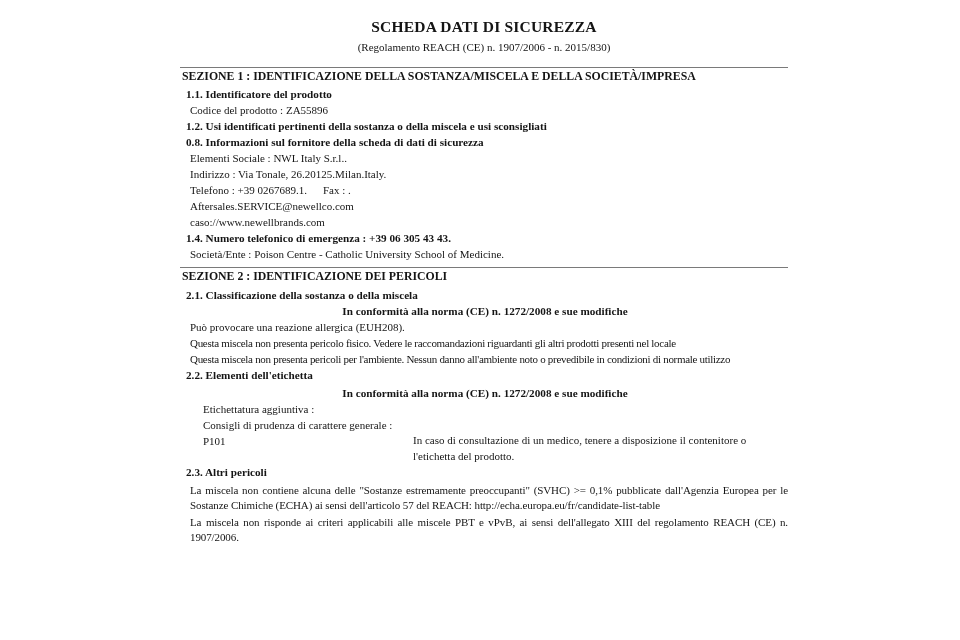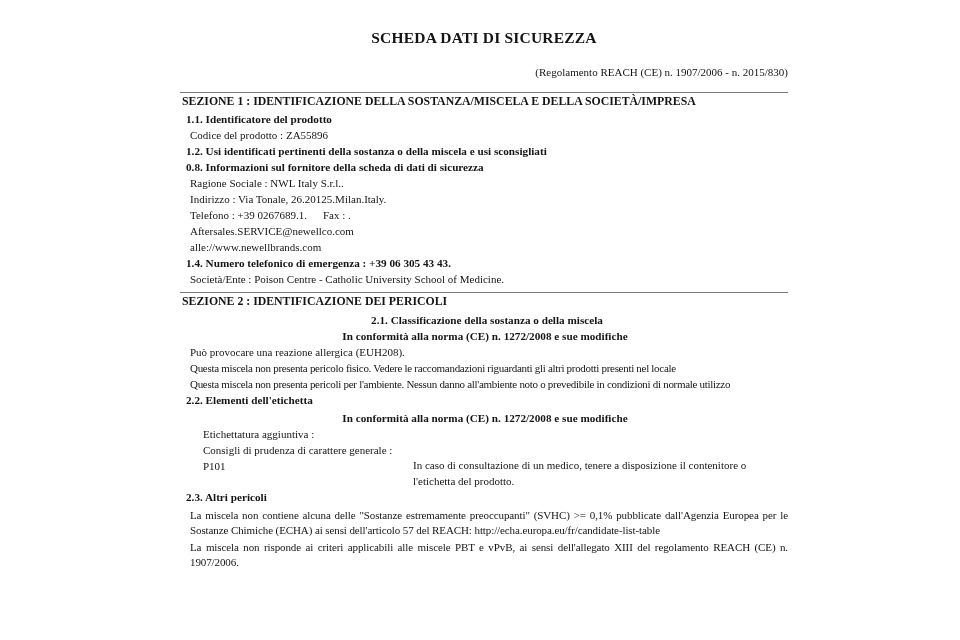--- a/index.html
+++ b/index.html
@@ -4,34 +4,34 @@
 <style>
   html,body { margin:0; padding:0; }
   body {
     width:960px; height:640px;
     background:#ffffff;
     font-family:"Liberation Serif", serif;
     color:#151515;
     -webkit-font-smoothing:antialiased;
   }
   .page { position:relative; width:960px; height:640px; overflow:hidden; background:#ffffff; }
-  .content { position:absolute; left:180px; top:12px; width:608px; }
+  .content { position:absolute; left:180px; top:1px; width:608px; }
 
   .doc-title {
     padding-top:17px;
     text-align:center;
     font-weight:bold;
     font-size:15.5px;
     line-height:17px;
     letter-spacing:0.2px;
     white-space:nowrap;
   }
   .doc-subtitle {
-    margin-top:20px;
-    text-align:right;
+    margin-top:6px;
+    text-align:center;
     font-size:11px;
     line-height:13px;
     white-space:nowrap;
   }
 
   .rule { border:none; border-top:1px solid #7a7a7a; height:0; margin:0; }
   .rule1 { margin-top:13px; }
   .rule2 { margin-top:5px; }
 
   .sec-head {
@@ -41,21 +41,21 @@
     padding:1px 0 1px 2px;
     white-space:nowrap;
   }
 
   .line { font-size:11px; line-height:16px; white-space:nowrap; }
   .sub-head { font-weight:bold; padding-left:6px; font-size:11.2px; }
   .bold-line { font-weight:bold; padding-left:2px; font-size:11.2px;text-align:center; }
   .body-line { padding-left:10px; }
   .long { letter-spacing:-0.3px; }
   .mt2 { margin-top:2px; }
-  .mt3 { margin-top:3px;text-align:center; }
+  .mt3 { margin-top:3px; }
   .fax { margin-left:16px; }
 
   .block22 { padding-left:23px; }
   .code-row { display:flex; align-items:flex-start; }
   .code { flex:0 0 auto; font-size:11px; line-height:16px; }
   .code-narrow { width:109px; }
   .code-wide { width:210px; }
   .code-text { font-size:11px; line-height:15.5px; }
   .code-text.nowrap { white-space:nowrap; }
   .code-text.wrap { width:372px; white-space:normal; }
@@ -81,25 +81,25 @@
 
     <hr class="rule rule1">
     <div class="sec-head">SEZIONE 1 : IDENTIFICAZIONE DELLA SOSTANZA/MISCELA E DELLA SOCIETÀ/IMPRESA</div>
 
     <div class="line sub-head mt2">1.1. Identificatore del prodotto</div>
     <div class="line body-line">Codice del prodotto : ZA55896</div>
 
     <div class="line sub-head">1.2. Usi identificati pertinenti della sostanza o della miscela e usi sconsigliati</div>
 
     <div class="line sub-head">0.8. Informazioni sul fornitore della scheda di dati di sicurezza</div>
-    <div class="line body-line">Ragione Sociale : NWL Italy S.r.l..</div>
+    <div class="line body-line">Elementi Sociale : NWL Italy S.r.l..</div>
     <div class="line body-line">Indirizzo : Via Tonale, 26.20125.Milan.Italy.</div>
     <div class="line body-line"><span>Telefono : +39 0267689.1.</span><span class="fax">Fax : .</span></div>
     <div class="line body-line">Aftersales.SERVICE@newellco.com</div>
-    <div class="line body-line">alle://www.newellbrands.com</div>
+    <div class="line body-line">caso://www.newellbrands.com</div>
 
     <div class="line sub-head">1.4. Numero telefonico di emergenza : +39 06 305 43 43.</div>
     <div class="line body-line">Società/Ente : Poison Centre - Catholic University School of Medicine.</div>
 
     <hr class="rule rule2">
     <div class="sec-head">SEZIONE 2 : IDENTIFICAZIONE DEI PERICOLI</div>
 
     <div class="line sub-head mt3">2.1. Classificazione della sostanza o della miscela</div>
     <div class="line bold-line">In conformità alla norma (CE) n. 1272/2008 e sue modifiche</div>
     <div class="line body-line">Può provocare una reazione allergica (EUH208).</div>

